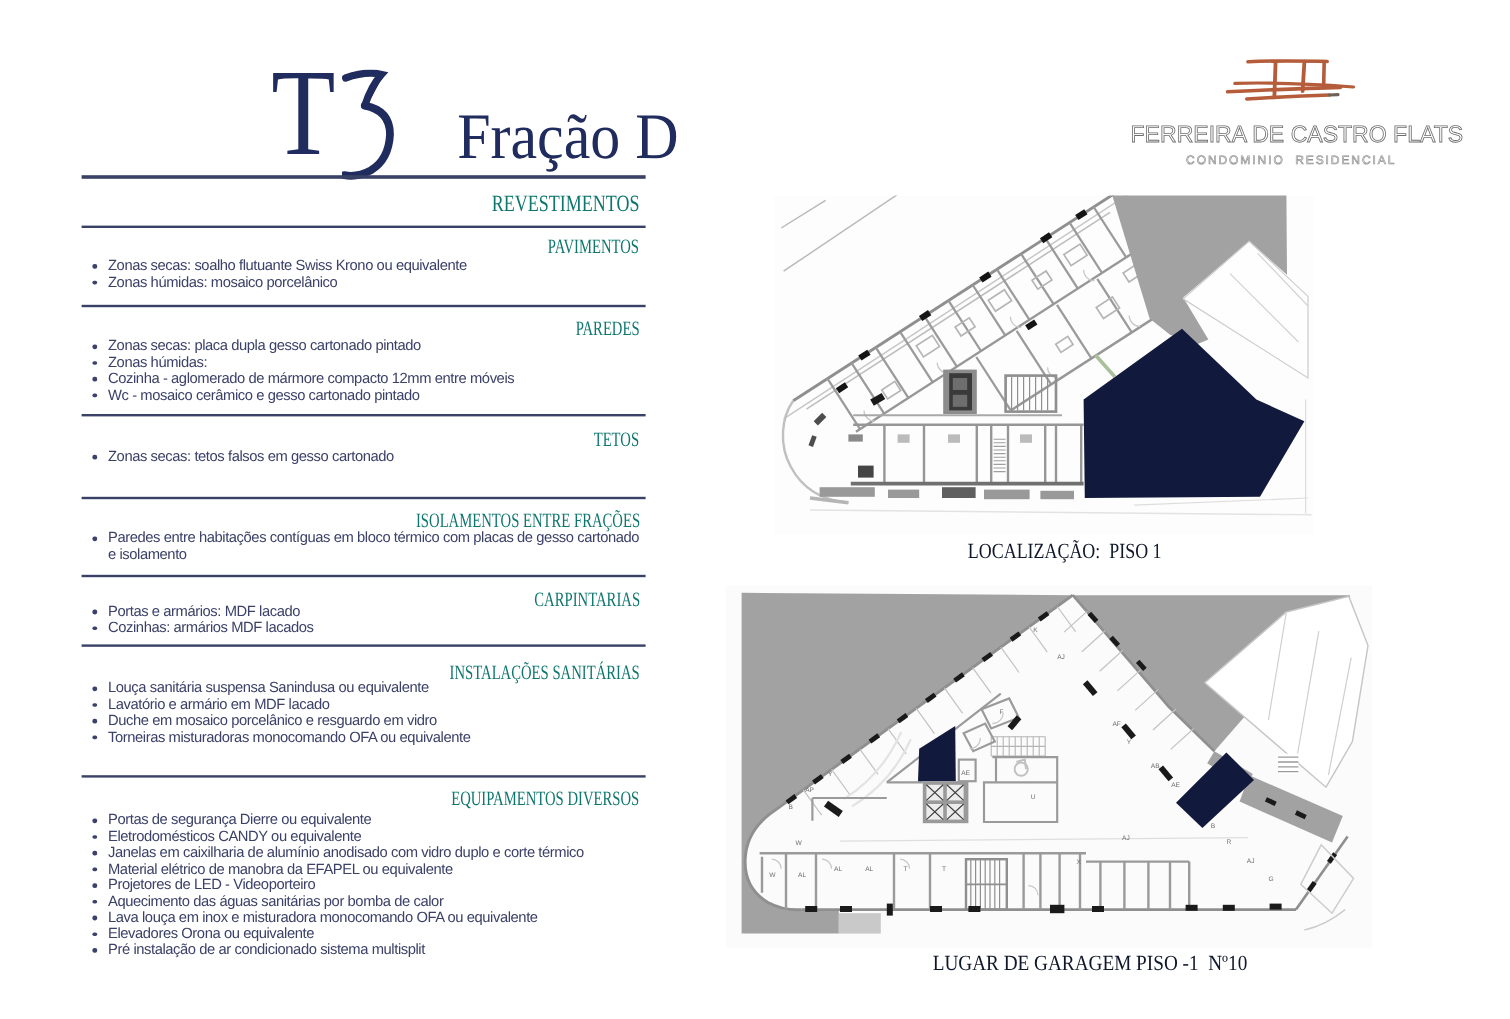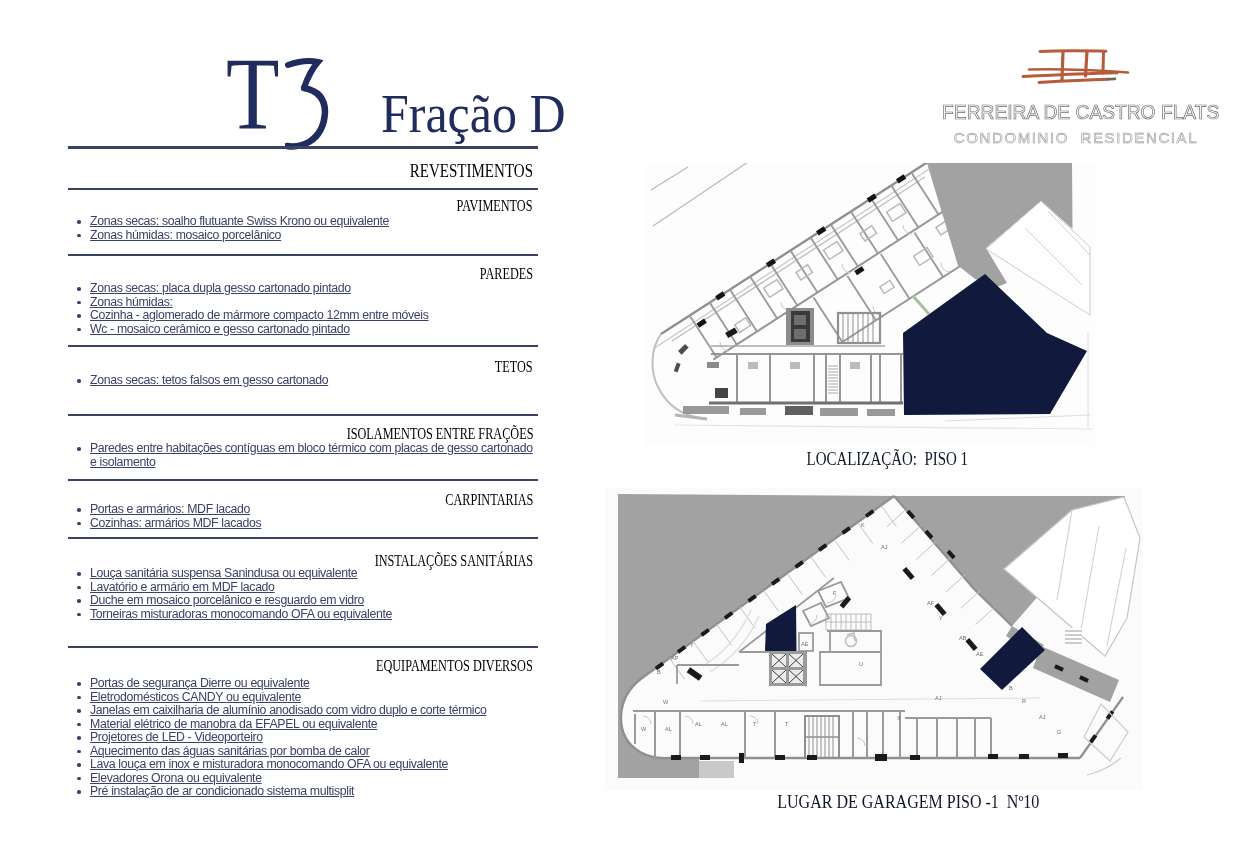--- a/index.html
+++ b/index.html
@@ -1,20 +1,20 @@
 <!DOCTYPE html>
 <html><head>
 <meta charset="utf-8">
 <style>
 html,body{margin:0;padding:0;background:#fff;}
 .page{position:relative;width:1258px;height:849px;background:#ffffff;overflow:hidden;font-family:"Liberation Serif",serif;}
 .rule{position:absolute;left:68px;width:470px;height:2px;background:#3a4166;}
-.h{position:absolute;left:68px;width:465px;text-align:right;color:#000000;font-size:17px;line-height:19px;white-space:nowrap;}
+.h{position:absolute;left:68px;width:465px;text-align:right;color:#0f766e;font-size:17px;line-height:19px;white-space:nowrap;}
 .h span{display:inline-block;transform:scaleX(0.72);transform-origin:100% 50%;}
-.blist{position:absolute;left:75px;width:480px;color:#3b4168;font-family:"Liberation Sans",sans-serif;font-size:12.3px;line-height:13.5px;letter-spacing:-0.35px;text-decoration:underline;}
+.blist{position:absolute;left:75px;width:480px;color:#3b4168;font-family:"Liberation Sans",sans-serif;font-size:12.3px;line-height:13.5px;letter-spacing:-0.35px;}
 .blist div{position:relative;padding-left:15px;white-space:nowrap;}
 .blist div:before{content:"";position:absolute;left:2px;top:5px;width:3.5px;height:3.5px;border-radius:50%;background:#3b4168;}
 .blist div.cont:before{display:none;}
 .cap{position:absolute;color:#0f172a;font-size:18px;line-height:20px;white-space:nowrap;text-align:center;}
 </style>
 </head>
 <body>
 <div class="page">
 
 <div style="position:absolute;left:226px;top:43px;color:#202c5e;font-size:103px;line-height:103px;"><span style="display:inline-block;transform:scaleX(0.85);transform-origin:0 0;">T</span></div>
@@ -114,21 +114,21 @@
 <path d="M93.5,9.5 L93,31" stroke-width="3"></path>
 <path d="M19,27.5 C50,26.5 90,28.5 118,30.5" stroke-width="2.6"></path>
 <path d="M13,34.5 C45,33 80,31.5 107,30.8" stroke-width="3"></path>
 <path d="M29,40.5 C60,38.5 85,37.5 98,37.2" stroke-width="3"></path>
 <path d="M98,37.2 L105,36.9" stroke-width="2.6" stroke="#6e6258"></path>
 </g>
 </svg>
 
 <div style="position:absolute;left:940px;top:101px;width:272px;text-align:center;color:transparent;-webkit-text-stroke:0.7px #6f6f6f;font-family:'Liberation Sans',sans-serif;font-size:19.5px;line-height:23px;"><span style="display:inline-block;transform:scaleX(0.985);white-space:nowrap;">FERREIRA DE CASTRO FLATS</span></div>
 
-<div style="position:absolute;left:940px;top:129px;width:272px;text-align:center;color:transparent;-webkit-text-stroke:0.55px #8f8f8f;font-family:'Liberation Sans',sans-serif;font-size:15px;letter-spacing:1.6px;">CONDOMINIO&nbsp; RESIDENCIAL</div>
+<div style="position:absolute;left:940px;top:129px;width:272px;text-align:center;color:transparent;-webkit-text-stroke:0.55px #8f8f8f;font-family:'Liberation Sans',sans-serif;font-size:10px;letter-spacing:1.6px;">CONDOMINIO&nbsp; RESIDENCIAL</div>
 
 <svg style="position:absolute;left:645px;top:163px;" width="450" height="283" viewBox="0 0 450 283">
 
 <rect x="0" y="0" width="450" height="283" fill="#fdfdfd"></rect>
 
 <g stroke="#b8b8b8" stroke-width="1.2" fill="none">
 <path d="M6,27 L43,4"></path>
 <path d="M8,63 L106,-3"></path>
 </g>
 

